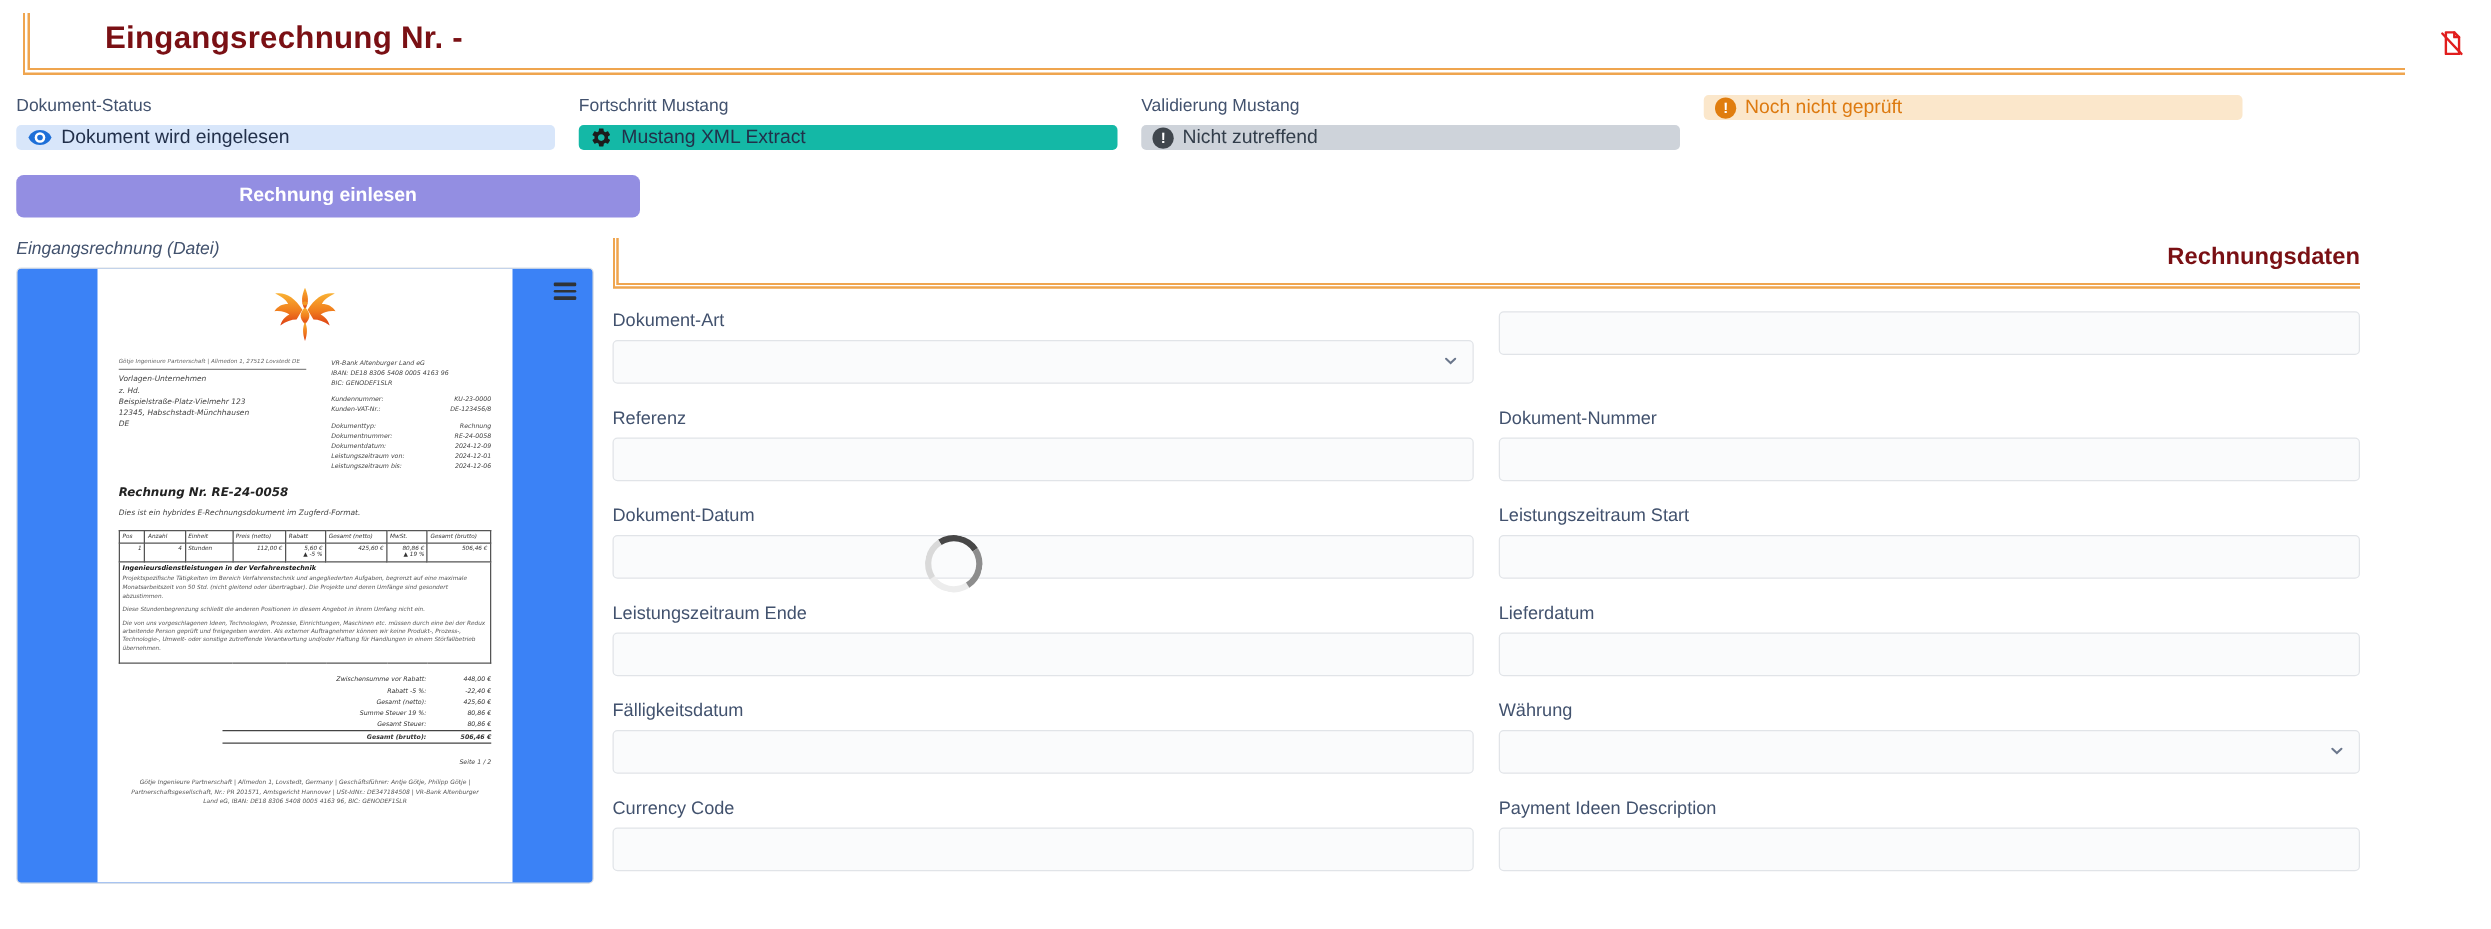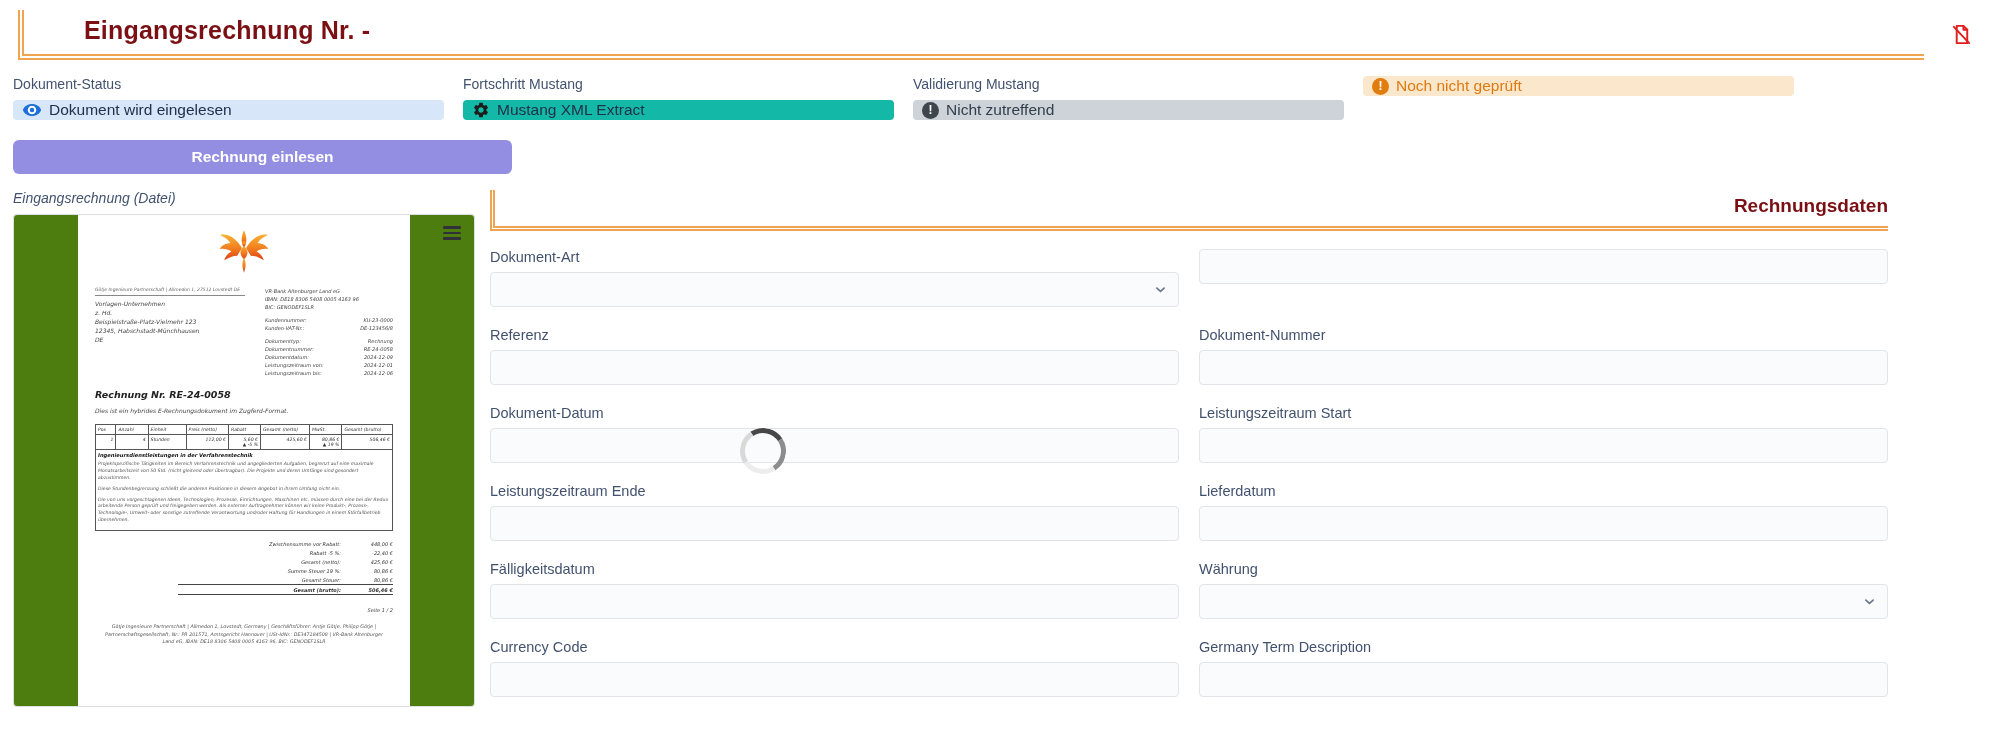--- a/index.html
+++ b/index.html
@@ -30,21 +30,21 @@
 
   
   .btn-read { display:block; margin:20px 13px 0 13px; width:499px; height:34px;
               background:#938ee2; border:none; border-radius:6px; color:#fff;
               font-weight:bold; font-size:15.5px; font-family:inherit; cursor:pointer; }
 
   
   .main { display:flex; margin:16px 13px 0 13px; }
   .left-col { width:462px;font-style:italic; }
   .panel-label { font-size:14px; color:#42526e; margin-bottom:8px; }
-  .pdf-panel { height:493px; background:#4d7c0f; border:1px solid #dcdfe3; border-radius:4px;
+  .pdf-panel { height:493px; background:#3b82f6; border:1px solid #dcdfe3; border-radius:4px;
                position:relative; display:flex; justify-content:center; overflow:hidden; }
   .pdf-menu { position:absolute; top:11px; right:13px; width:18px; cursor:pointer; }
   .pdf-menu div { height:2.5px; background:#2f3338; margin-bottom:3px; border-radius:1px; }
   .pdf-page { width:332px; background:#fff; color:#3a3a3a; padding:10px 17px 0 17px;
               font-family:"DejaVu Sans",sans-serif; }
   .logo-wrap { text-align:center; margin:2px 0 4px 0; }
   .inv-blocks { display:flex; justify-content:space-between; margin-top:8px; }
   .inv-sender { width:150px; font-size:6px; line-height:1.5; color:#444; }
   .sender-tiny { font-size:4.5px; color:#666; border-bottom:.5px solid #888; padding-bottom:1px; margin-bottom:3px; }
   .inv-meta { width:128px; font-size:5px; line-height:1.6; color:#444; }
@@ -357,20 +357,20 @@
           </span>
         </div>
       </div>
 
       <div>
         <div class="flabel">Currency Code</div>
         <input class="control" value="" style="">
       </div>
 
       <div>
-        <div class="flabel">Germany Term Description</div>
+        <div class="flabel">Payment Ideen Description</div>
         <input class="control" value="" style="">
       </div>
 
       <div class="spinner"></div>
     </div>
   </div>
 </div>
 
 </body></html>

